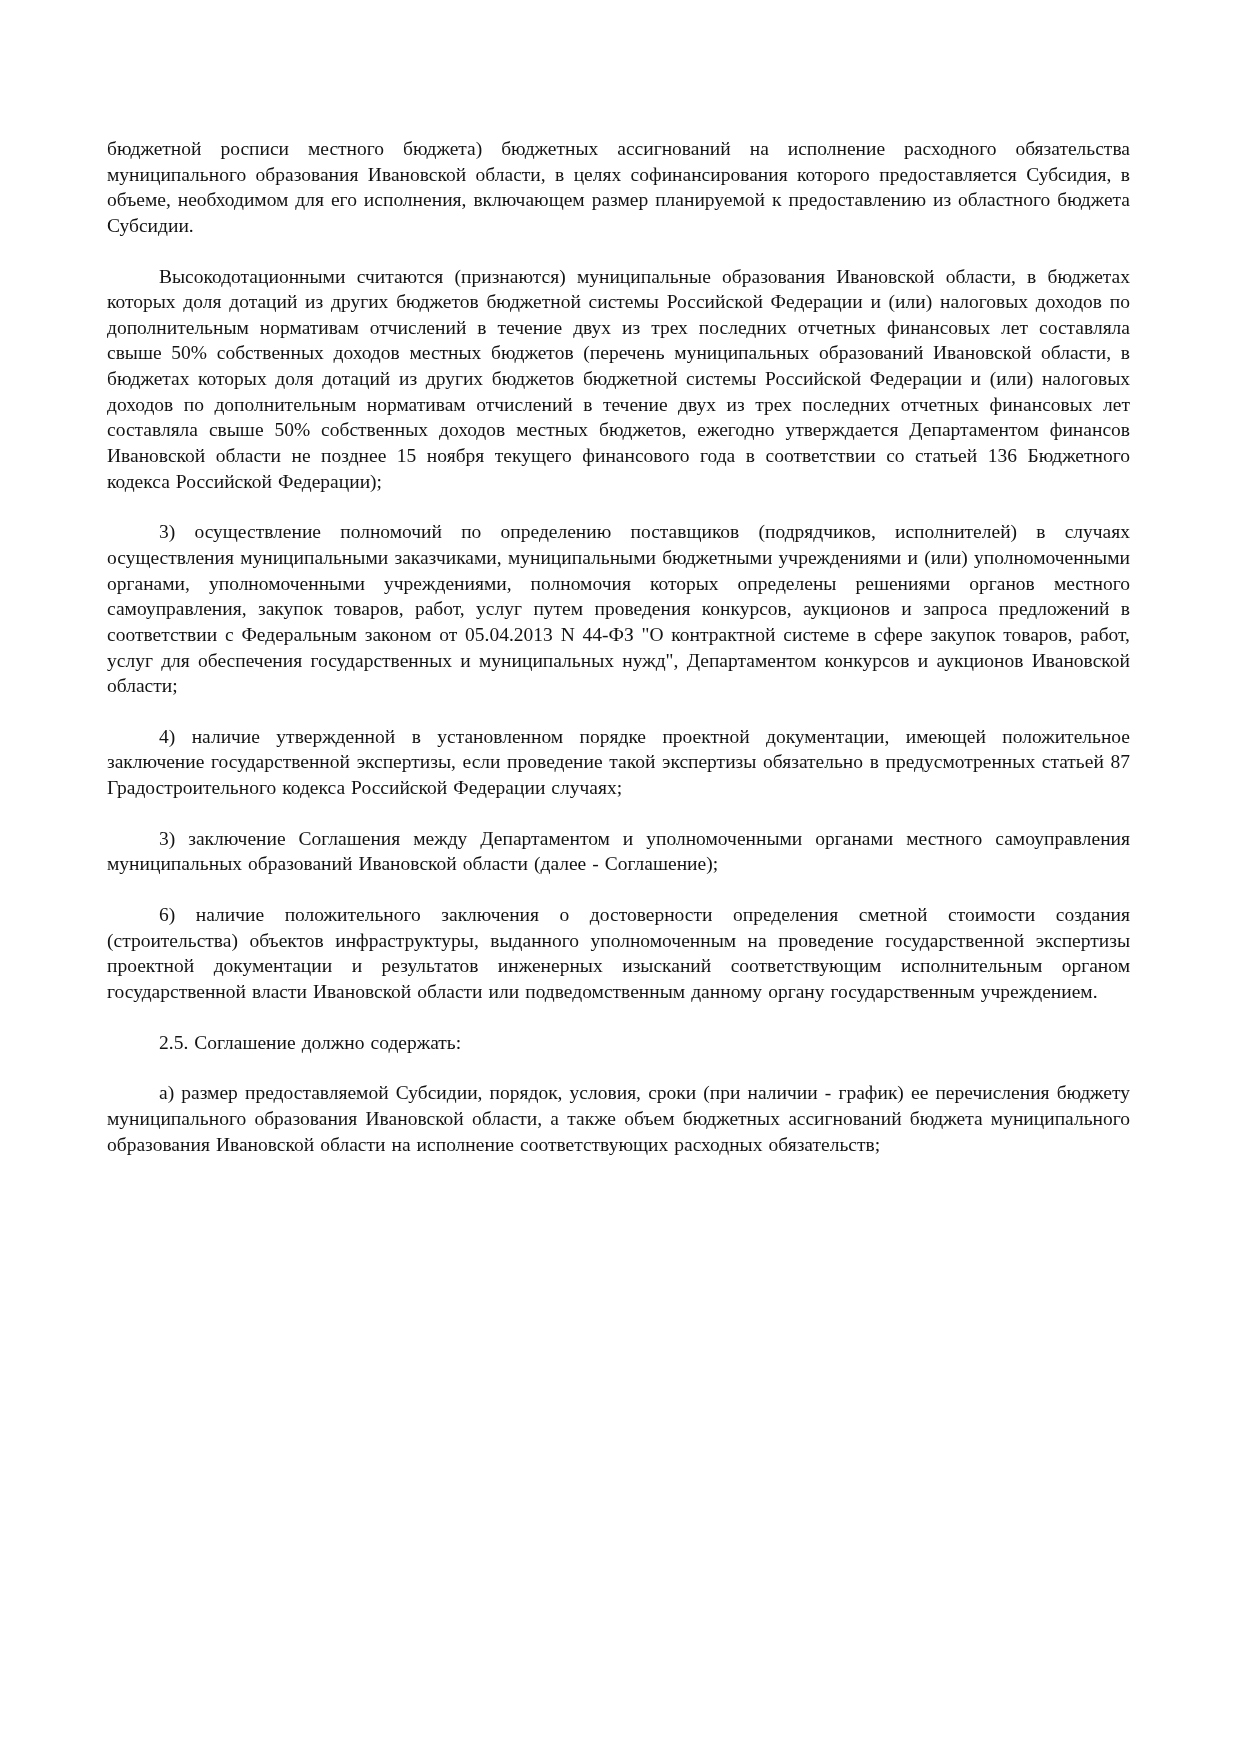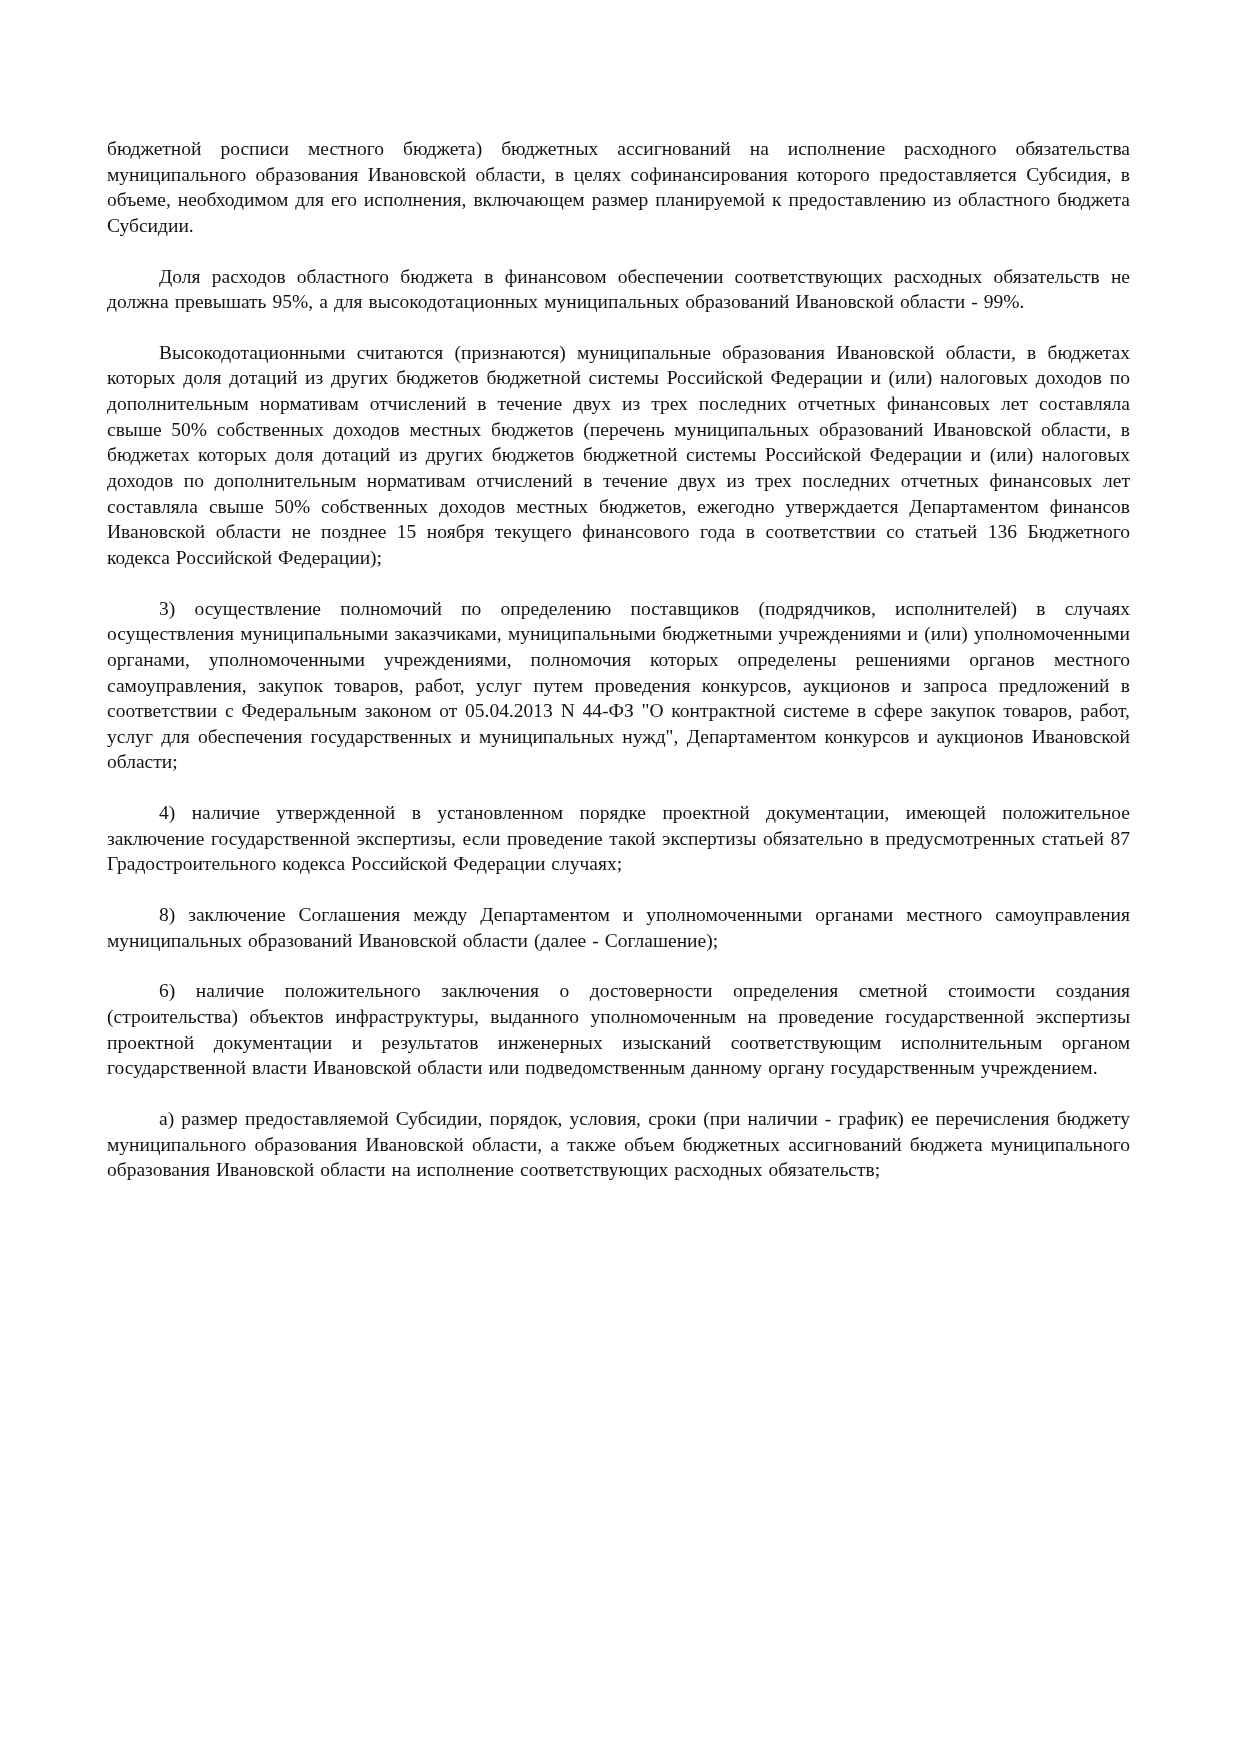--- a/index.html
+++ b/index.html
@@ -32,27 +32,27 @@
   .page p.no-indent {
     text-indent: 0;
   }
 </style>
 </head>
 <body>
 
 <div class="page">
   <p class="no-indent">бюджетной росписи местного бюджета) бюджетных ассигнований на исполнение расходного обязательства муниципального образования Ивановской области, в целях софинансирования которого предоставляется Субсидия, в объеме, необходимом для его исполнения, включающем размер планируемой к предоставлению из областного бюджета Субсидии.</p>
 
-  <p>Доля расходов областного бюджета в финансовом обеспечении соответствующих расходных обязательств не должна превышать 95%, а для высокодотационных муниципальных образований Ивановской области - 99%.</p>
 
   <p>Высокодотационными считаются (признаются) муниципальные образования Ивановской области, в бюджетах которых доля дотаций из других бюджетов бюджетной системы Российской Федерации и (или) налоговых доходов по дополнительным нормативам отчислений в течение двух из трех последних отчетных финансовых лет составляла свыше 50% собственных доходов местных бюджетов (перечень муниципальных образований Ивановской области, в бюджетах которых доля дотаций из других бюджетов бюджетной системы Российской Федерации и (или) налоговых доходов по дополнительным нормативам отчислений в течение двух из трех последних отчетных финансовых лет составляла свыше 50% собственных доходов местных бюджетов, ежегодно утверждается Департаментом финансов Ивановской области не позднее 15 ноября текущего финансового года в соответствии со статьей 136 Бюджетного кодекса Российской Федерации);</p>
 
   <p>3) осуществление полномочий по определению поставщиков (подрядчиков, исполнителей) в случаях осуществления муниципальными заказчиками, муниципальными бюджетными учреждениями и (или) уполномоченными органами, уполномоченными учреждениями, полномочия которых определены решениями органов местного самоуправления, закупок товаров, работ, услуг путем проведения конкурсов, аукционов и запроса предложений в соответствии с Федеральным законом от 05.04.2013 N 44-ФЗ "О контрактной системе в сфере закупок товаров, работ, услуг для обеспечения государственных и муниципальных нужд", Департаментом конкурсов и аукционов Ивановской области;</p>
 
   <p>4) наличие утвержденной в установленном порядке проектной документации, имеющей положительное заключение государственной экспертизы, если проведение такой экспертизы обязательно в предусмотренных статьей 87 Градостроительного кодекса Российской Федерации случаях;</p>
 
-  <p>8) заключение Соглашения между Департаментом и уполномоченными органами местного самоуправления муниципальных образований Ивановской области (далее - Соглашение);</p>
+  <p>3) заключение Соглашения между Департаментом и уполномоченными органами местного самоуправления муниципальных образований Ивановской области (далее - Соглашение);</p>
 
   <p>6) наличие положительного заключения о достоверности определения сметной стоимости создания (строительства) объектов инфраструктуры, выданного уполномоченным на проведение государственной экспертизы проектной документации и результатов инженерных изысканий соответствующим исполнительным органом государственной власти Ивановской области или подведомственным данному органу государственным учреждением.</p>
 
+  <p>2.5. Соглашение должно содержать:</p>
 
   <p>а) размер предоставляемой Субсидии, порядок, условия, сроки (при наличии - график) ее перечисления бюджету муниципального образования Ивановской области, а также объем бюджетных ассигнований бюджета муниципального образования Ивановской области на исполнение соответствующих расходных обязательств;</p>
 </div>
 
 </body></html>

